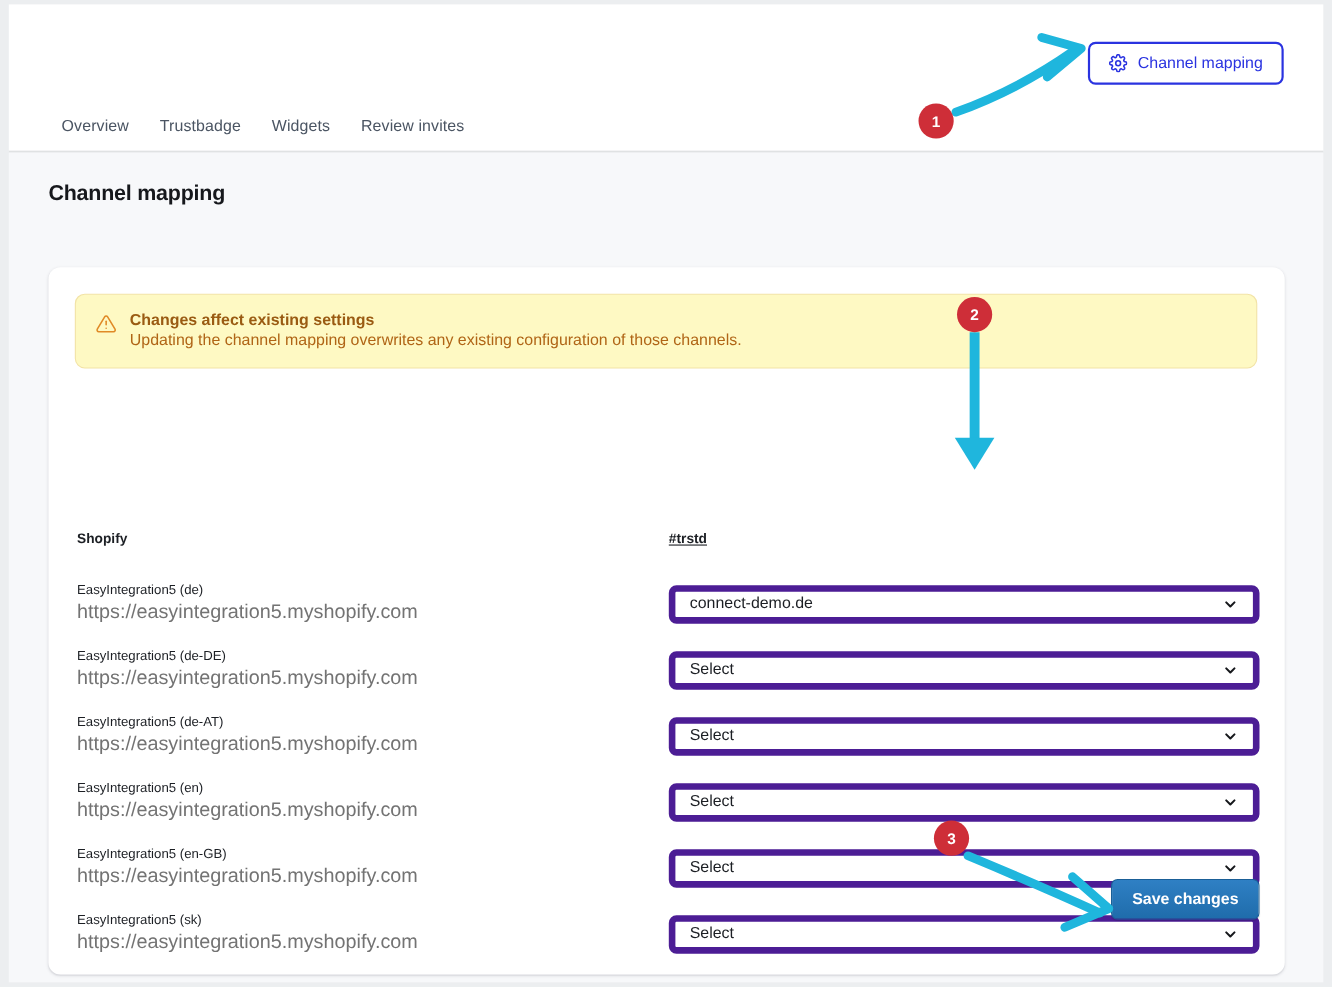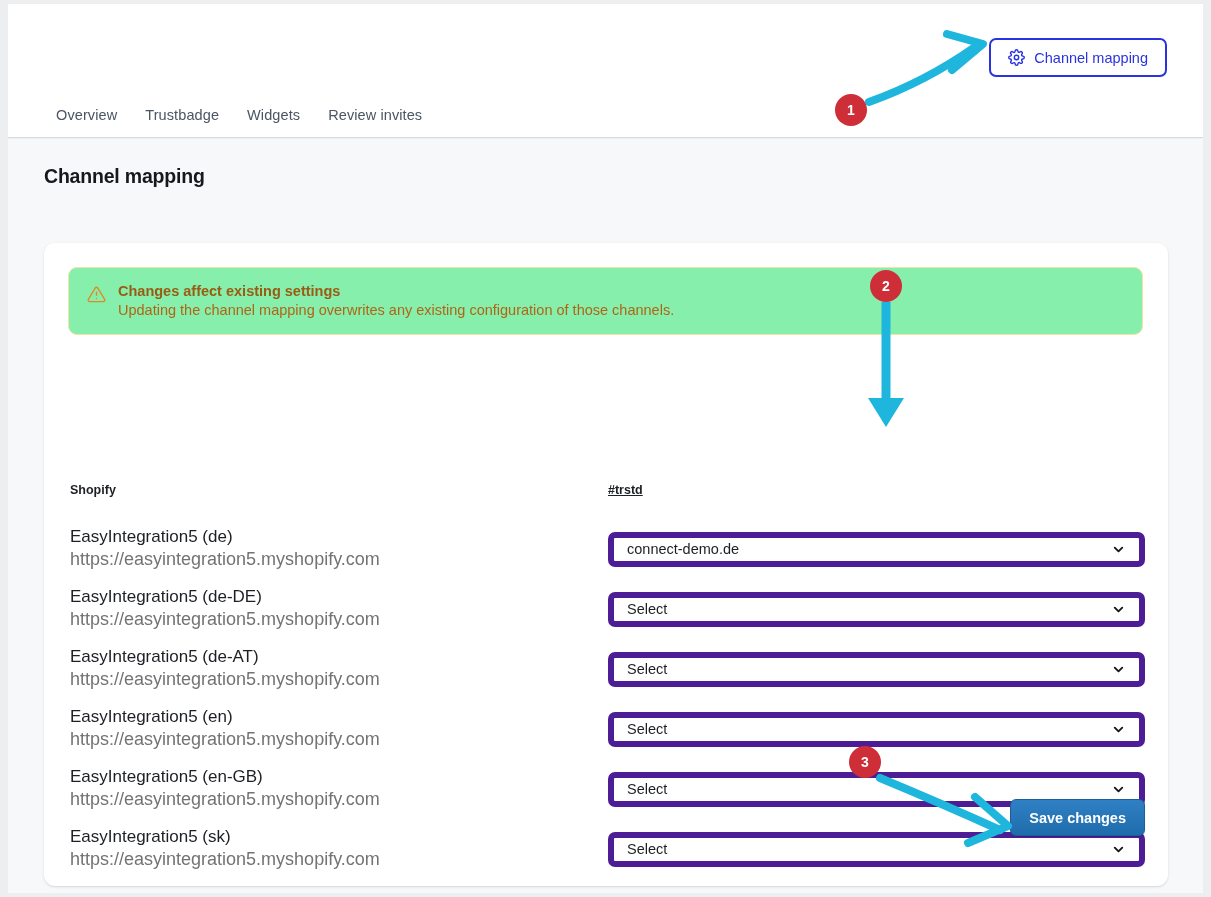--- a/index.html
+++ b/index.html
@@ -101,21 +101,21 @@
     box-shadow: 0 1px 3px rgba(16,24,40,.10), 0 1px 1px rgba(16,24,40,.05);
   }
 
   
   .warn {
     position: absolute;
     left: 24px;
     top: 24px;
     width: 1075px;
     min-height: 68px;
-    background: #86efac;
+    background: #fef9c3;
     border: 1px solid #f2e3a6;
     border-radius: 9px;
     display: flex;
     gap: 12px;
     padding: 15px 18px;
   }
   .warn-icon { flex: 0 0 auto; padding-top: 2px; }
   .warn-title {
     font-size: 14.5px;
     font-weight: bold;
@@ -158,21 +158,21 @@
     height: 60px;
     display: flex;
     align-items: center;
   }
   .row-left {
     position: absolute;
     left: 26px;
     width: 520px;
   }
   .store-name {
-    font-size: 17px;
+    font-size: 12px;
     color: #1c1f24;
     line-height: 1.25;
   }
   .store-url {
     font-size: 18px;
     color: #737373;
     line-height: 1.3;
     margin-top: 1px;
   }
 

